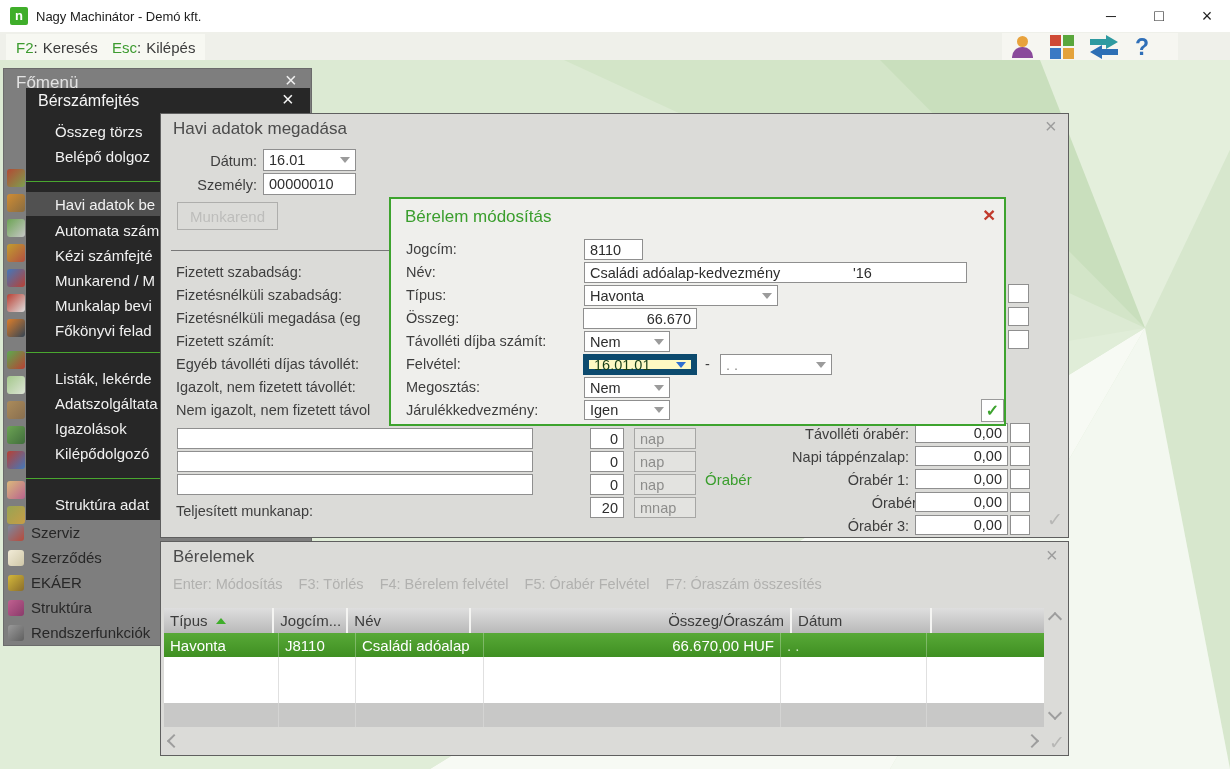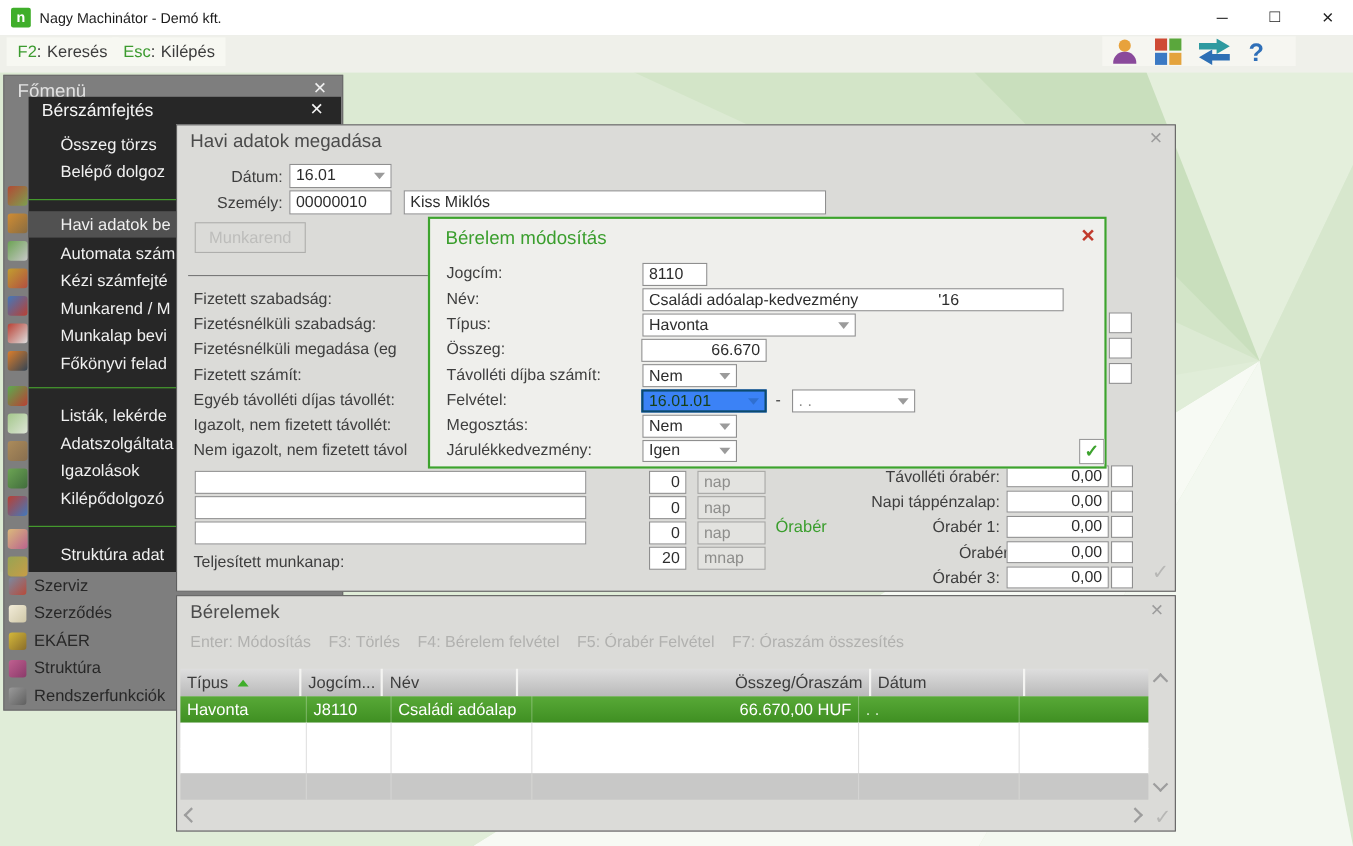--- a/index.html
+++ b/index.html
@@ -21,21 +21,21 @@
   .arr{position:absolute;right:5px;top:50%;margin-top:-3px;width:0;height:0;
        border-left:5px solid transparent;border-right:5px solid transparent;border-top:6px solid #9b9b9b}
   .arr.blue{border-top-color:#2f6fd0}
   
   #titlebar{position:absolute;left:0;top:0;width:1230px;height:32px;background:#ffffff;border-bottom:1px solid #e3e3e1}
   #logo{position:absolute;left:10px;top:7px;width:18px;height:18px;background:#3fae2a;border-radius:2px;
         color:#fff;font-size:13px;font-weight:bold;text-align:center;line-height:18px}
   #win-title{position:absolute;left:36px;top:9px;font-size:13px;color:#1c1c1c}
   .winctl{position:absolute;top:0;width:38px;height:32px;text-align:center;line-height:32px;font-size:14px;color:#222}
   
-  #hotkeybar{position:absolute;left:0;top:32px;width:1230px;height:34px;background:#eff0ea}
+  #hotkeybar{position:absolute;left:0;top:32px;width:1230px;height:28px;background:#eff0ea}
   .hk-tab{position:absolute;top:2px;height:26px;background:#f7f8f2;display:flex;align-items:center;
           padding:0 10px;font-size:15px}
   .hk-key{color:#3c9b2f}
   .hk-sep{color:#3c3c3c;margin-right:5px}
   .hk-lbl{color:#3c3c3c}
   #toolicons{position:absolute;top:1px;right:62px;height:27px;width:166px;background:#f6f6f1;display:flex;align-items:center;gap:14px;padding:0 8px}
   .ticon{width:30px;height:24px;position:relative}
   
   #fomenu{position:absolute;left:3px;top:68px;width:309px;height:578px;background:#7e7e7e;border:1px solid #6b6b6b;box-sizing:border-box;z-index:10}
   #fomenu .title{position:absolute;left:12px;top:4px;font-size:17px;color:#e2e2e2}
@@ -46,21 +46,21 @@
   #bersz{position:absolute;left:26px;top:88px;width:284px;height:432px;background:#272727;z-index:20}
   #bersz .title{position:absolute;left:12px;top:4px;font-size:16px;color:#f5f5f5}
   .menu-item{position:absolute;left:29px;height:21px;line-height:21px;font-size:15px;color:#f1f1f1;white-space:nowrap}
   .gsep{position:absolute;left:0;width:284px;height:1px;background:#49a72f}
   .sel-band{position:absolute;left:0;width:284px;height:24px;background:#515151}
   
   #modal{position:absolute;left:389px;top:197px;width:617px;height:229px;background:#efefec;
          border:2px solid #3da32e;box-sizing:border-box;z-index:50}
   #modal .title{position:absolute;left:14px;top:8px;font-size:17px;color:#3a9e2d;white-space:nowrap}
   #modal .x-red{position:absolute;left:592px;top:4px;font-size:21px;font-weight:bold;color:#c13a2c}
-  .ddgreen{background:#3b82f6;border:2px solid #0c4a6e;color:#173f17}
+  .ddgreen{background:#fef9c3;border:6px solid #0c4a6e;color:#173f17}
   .okbox{position:absolute;left:590px;top:200px;width:23px;height:23px;background:#fff;border:1px solid #9a9a9a;
          box-sizing:border-box;text-align:center;line-height:21px;color:#3da32e;font-size:16px;font-weight:bold}
   
   .trow{position:absolute;left:3px;width:880px;display:flex}
   .cell{box-sizing:border-box;display:flex;align-items:center;padding:0 6px;font-size:15px;overflow:hidden;white-space:nowrap}
   .thead{height:25px;background:linear-gradient(#dedede,#b9b9b9);color:#3c3c3c}
   .thead .cell{border-right:2px solid #f4f4f2}
   .tsel{height:24px;background:linear-gradient(#58a937,#3f8f22);color:#fff}
   .tsel .cell{border-right:1px solid rgba(255,255,255,.28)}
   .tempty{height:23px;background:#fff;border-bottom:1px solid #e2e2e2}
@@ -204,21 +204,20 @@
   <div class="panel" style="left:160px;top:113px;width:909px;height:425px;z-index:30">
     <div class="panel-title" style="left:12px;top:5px">Havi adatok megadása</div>
     <div class="x-btn" style="left:884px;top:4px">×</div>
 
     <div class="lbl rlbl" style="left:20px;top:39px;width:76px">Dátum:</div>
     <div class="inp" style="left:102px;top:35px;width:93px;height:22px">
       <span>16.01</span><span class="arr"></span>
     </div>
     <div class="lbl rlbl" style="left:20px;top:63px;width:76px">Személy:</div>
     <div class="inp" style="left:102px;top:59px;width:93px;height:22px">00000010</div>
-    <div class="inp" style="left:206px;top:59px;width:384px;height:22px">Kiss Miklós</div>
 
     <div class="btn-dis" style="left:16px;top:88px;width:101px;height:28px">Munkarend</div>
     <div style="position:absolute;left:10px;top:136px;width:392px;border-top:1px solid #787878"></div>
 
     <div class="lbl" style="left:15px;top:150px">Fizetett szabadság:</div>
     <div class="lbl" style="left:15px;top:173px">Fizetésnélküli szabadság:</div>
     <div class="lbl" style="left:15px;top:196px">Fizetésnélküli megadása (eg</div>
     <div class="lbl" style="left:15px;top:219px">Fizetett számít:</div>
     <div class="lbl" style="left:15px;top:242px">Egyéb távolléti díjas távollét:</div>
     <div class="lbl" style="left:15px;top:265px">Igazolt, nem fizetett távollét:</div>

